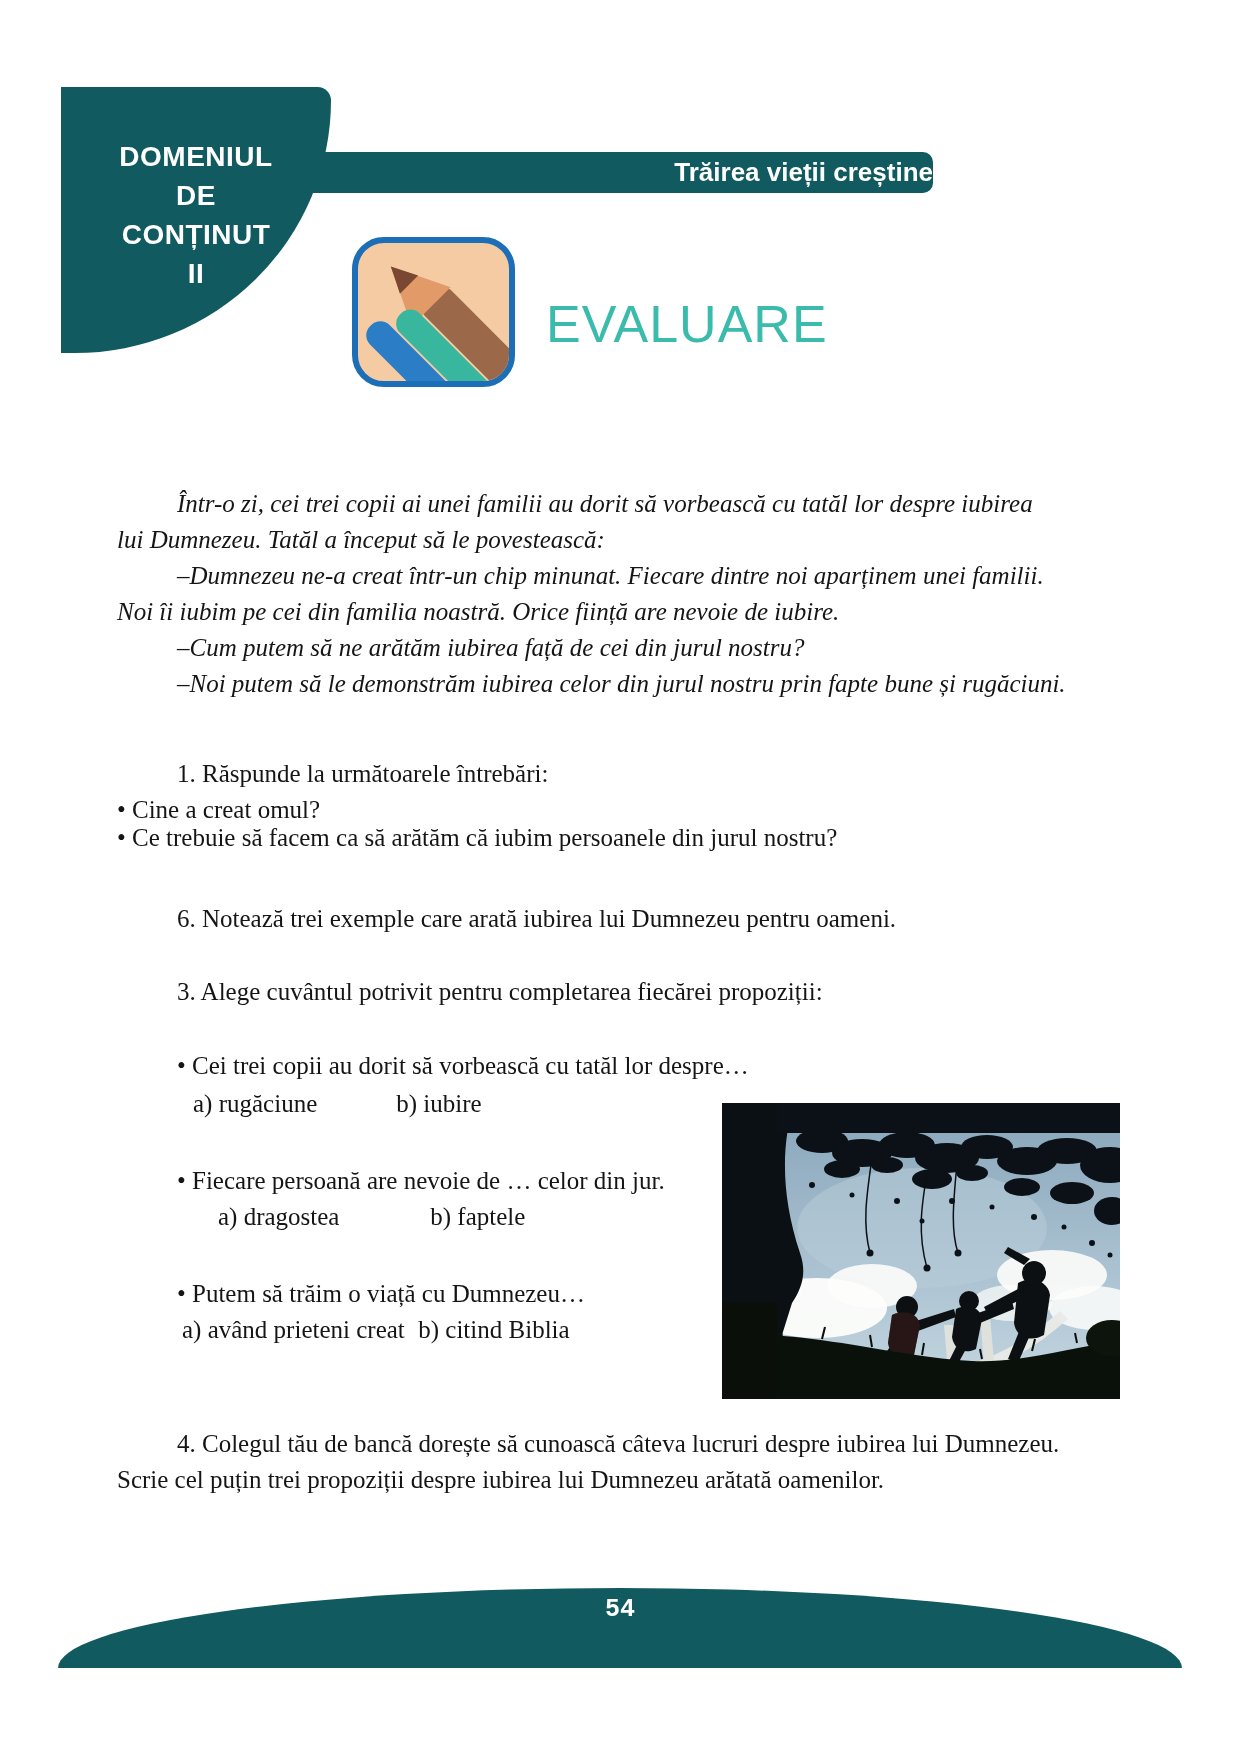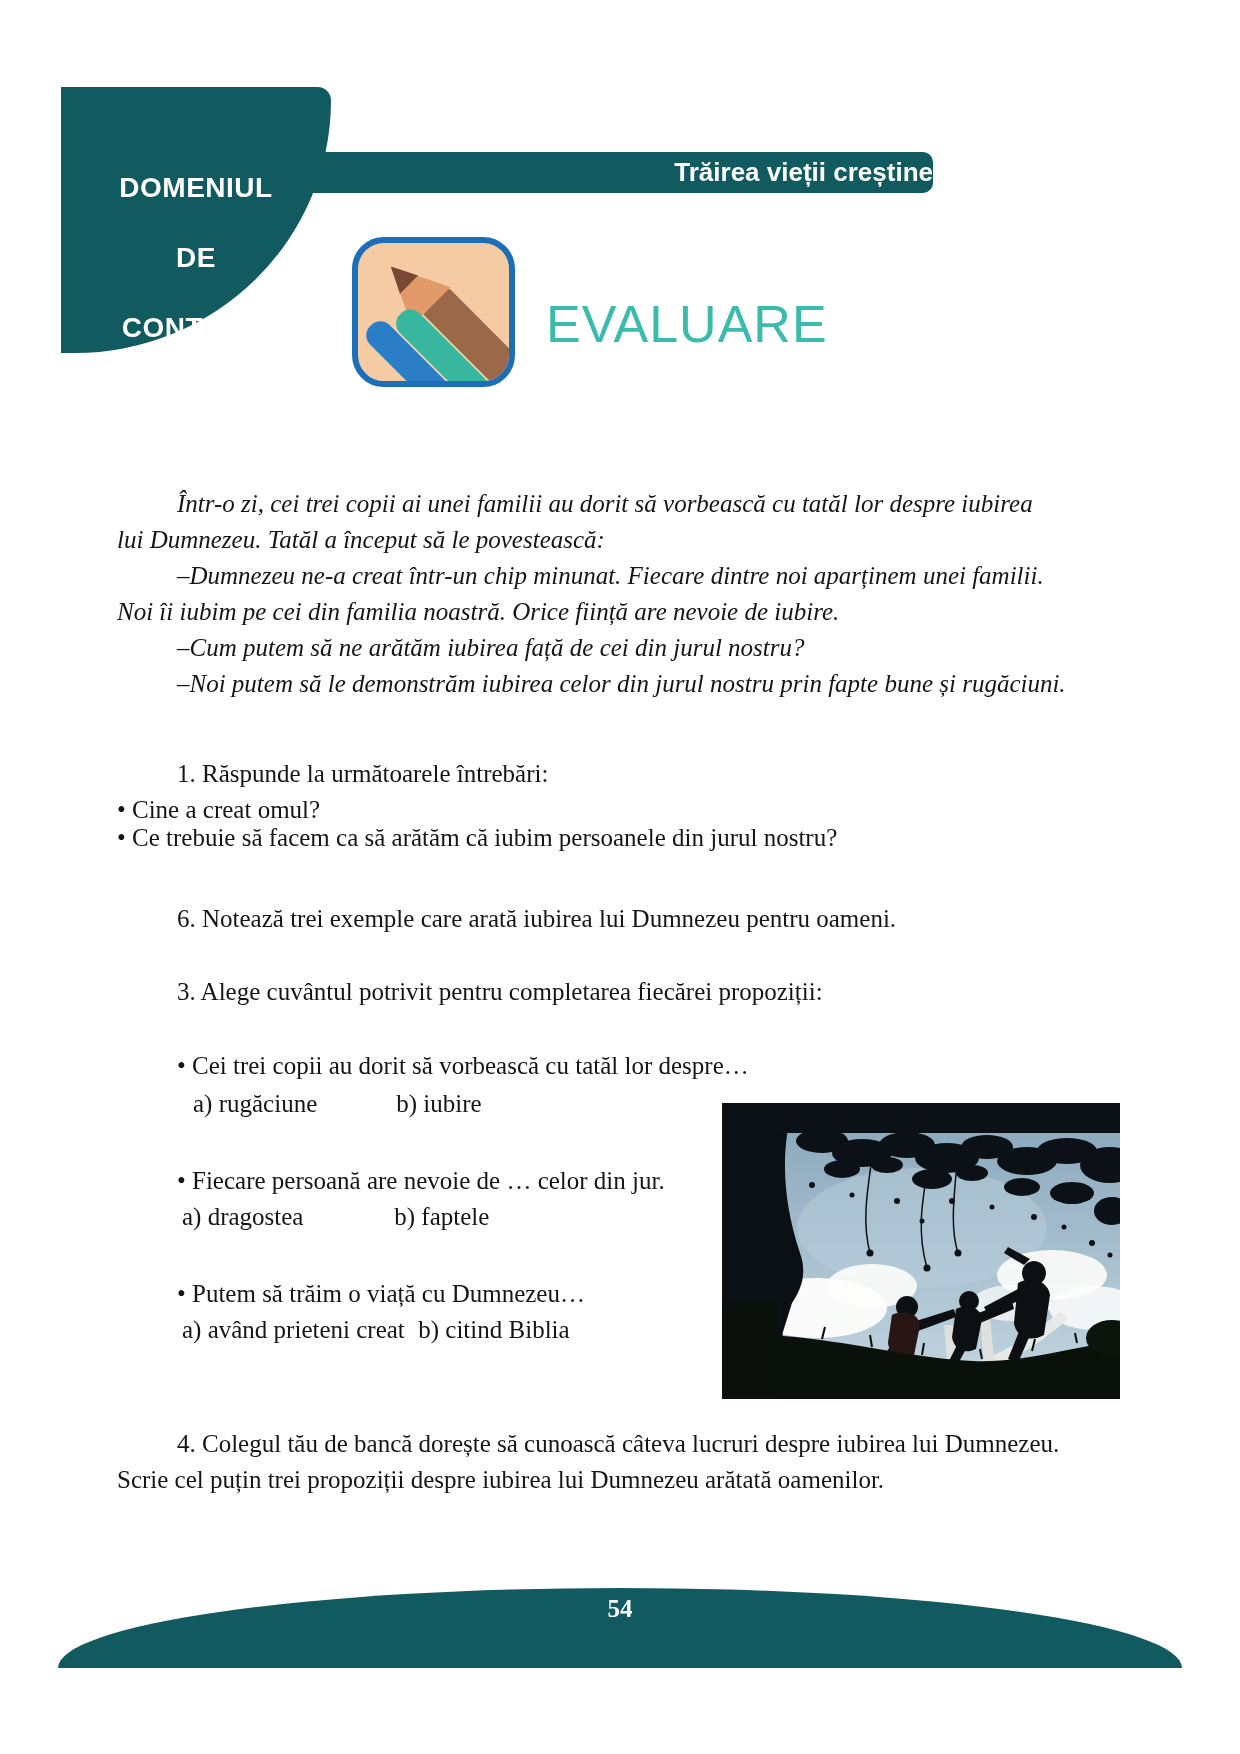--- a/index.html
+++ b/index.html
@@ -9,21 +9,21 @@
   }
   
   .blob{
     position:absolute;left:61px;top:87px;width:270px;height:266px;
     background:#115a60;border-radius:0 14px 100% 0;
     z-index:3;display:flex;flex-direction:column;align-items:center;
     padding-top:50px;box-sizing:border-box;
   }
   .blob-line{
     color:#ffffff;font-family:"Liberation Sans",sans-serif;font-weight:bold;
-    font-size:28px;line-height:39px;text-align:center;letter-spacing:.5px;margin-top:31px;
+    font-size:28px;line-height:39px;text-align:center;letter-spacing:.5px;
   }
   
   .banner{
     position:absolute;left:285px;top:152px;width:648px;height:41px;
     background:#115a60;border-radius:0 10px 10px 0;z-index:2;
     display:flex;align-items:center;justify-content:flex-end;
     box-sizing:border-box;
   }
   .banner-text{
     color:#ffffff;font-family:"Liberation Sans",sans-serif;
@@ -44,36 +44,36 @@
   }
   
   .txt{
     position:absolute;left:117px;width:1015px;font-size:25px;color:#151515;
     line-height:34px;white-space:nowrap;
   }
   .it{font-style:italic;}
   .ind{padding-left:60px;}
   .opt-a{display:inline-block;}
   .oa1{width:197px;margin-left:16px;}
-  .oa2{width:206px;}
+  .oa2{width:206px;margin-left:36px;}
   .oa3{width:230px;}
   
   .photo{
     position:absolute;left:722px;top:1103px;width:398px;height:296px;
     overflow:hidden;
   }
   .photo svg{display:block;width:100%;height:100%;}
   
   .footer-dome{
     position:absolute;left:58px;top:1588px;width:1124px;height:80px;
     background:#115a60;border-radius:50% 50% 0 0 / 100% 100% 0 0;
     display:flex;justify-content:center;align-items:flex-start;
   }
   .page-num{
-    color:#ffffff;font-family:Liberation Serif, serif;
+    color:#ffffff;font-family:Liberation Mono, monospace;
     font-weight:bold;font-size:25px;margin-top:7px;
   }
 </style>
 </head>
 <body>
 
 <div class="page">
 
   <div class="banner">
     <span class="banner-text">Trăirea vieții creștine</span>

